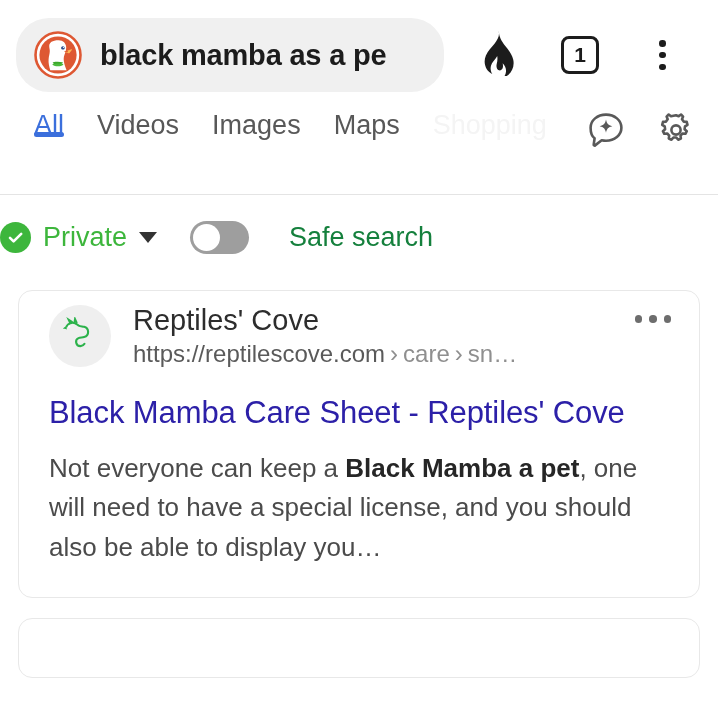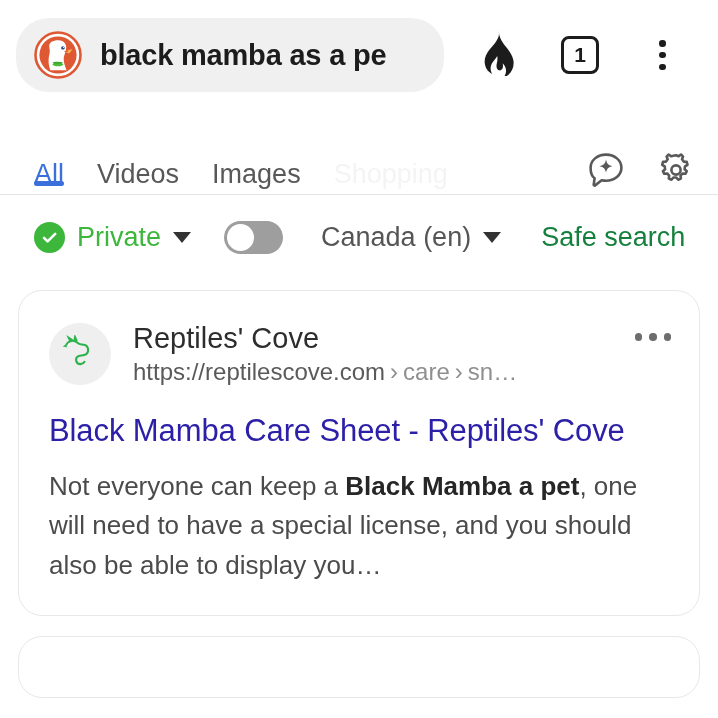--- a/index.html
+++ b/index.html
@@ -93,21 +93,21 @@
     height: 6.5px;
     border-radius: 50%;
     background: #1c1c1c;
   }
 
   
   .nav-wrap {
     height: 85px;
     border-bottom: 1.5px solid #e4e4e4;
     display: flex;
-    align-items: flex-end;
+    align-items: flex-start;
     padding-left: 34px;
     background: #fff;
     overflow: hidden;
   }
 
   .nav-tabs {
     display: flex;
     align-items: stretch;
     flex: 1 1 auto;
     overflow: hidden;
@@ -145,21 +145,20 @@
     gap: 30px;
     padding-right: 22px;
     padding-left: 6px;
   }
 
   
   .filter-bar {
     height: 85px;
     display: flex;
     align-items: center;
-    padding-left: 34px;
     gap: 0;
     background: #fff;
     overflow: hidden;
     white-space: nowrap;
   }
 
   .filter-group { display: flex; align-items: center; flex: 0 0 auto; }
 
   .check-circle {
     width: 31px; height: 31px;
@@ -203,23 +202,23 @@
   }
 
   .sp-left-24 { margin-left: 26px; }
   .sp-left-30 { margin-left: 28px; }
 
   
   .results { padding: 10px 18px 0 18px; }
 
   .result-card {
     border: 1.5px solid #e8e8e8;
-    border-radius: 24px;
+    border-radius: 14px;
     background: #ffffff;
-    padding: 30px 26px 30px 30px;
+    padding: 12px 26px 30px 30px;
     position: relative;
   }
 
   .result-card + .result-card { margin-top: 20px; }
 
   .res-head { display: flex; align-items: flex-start; }
 
   .favicon {
     flex: 0 0 auto;
     width: 62px; height: 62px;
@@ -334,20 +333,23 @@
   <div class="nav-tabs">
     <div class="nav-tab active">
       <span>All</span>
     </div>
     <div class="nav-tab">
       <span>Videos</span>
     </div>
     <div class="nav-tab">
       <span>Images</span>
     </div>
+    <div class="nav-tab">
+      <span>Maps</span>
+    </div>
     <div class="nav-tab clipped">
       <span>Shopping</span>
     </div>
   </div>
 
   <div class="nav-actions">
     <span>
       <svg width="40" height="40" viewBox="0 0 40 40" aria-hidden="true">
         <path d="M20 4.6c8.6 0 15.4 5.7 15.4 13.1 0 7.4-6.9 13.1-15.4 13.1-1.5 0-2.9-.2-4.3-.5l-6.6 5.1c-.6.5-1.5 0-1.4-.8l.9-6.3C5.3 25.9 4.6 22 4.6 17.7 4.6 10.3 11.4 4.6 20 4.6z" fill="none" stroke="#595959" stroke-width="2.6" stroke-linejoin="round"></path>
         <path d="M20 9.6c.9 4.3 2.2 5.6 6.3 6.6-4.1 1-5.4 2.3-6.3 6.6-.9-4.3-2.2-5.6-6.3-6.6 4.1-1 5.4-2.3 6.3-6.6z" fill="#595959"></path>
@@ -371,24 +373,20 @@
       <svg width="19" height="19" viewBox="0 0 19 19" aria-hidden="true">
         <path d="M4 9.8l3.6 3.6L15.2 5.8" fill="none" stroke="#ffffff" stroke-width="2.6" stroke-linecap="round" stroke-linejoin="round"></path>
       </svg>
     </span>
     <span class="filter-label green">Private</span>
     <span class="caret"></span>
   </div>
 
   <div class="toggle"></div>
 
-  <div class="filter-group sp-left-24">
-    <span class="filter-label gray">Canada (en)</span>
-    <span class="caret"></span>
-  </div>
 
   <div class="filter-group sp-left-30">
     <span class="filter-label muted">Safe search</span>
   </div>
 
 </div>
 
 <div class="results">
 
   <div class="result-card">

